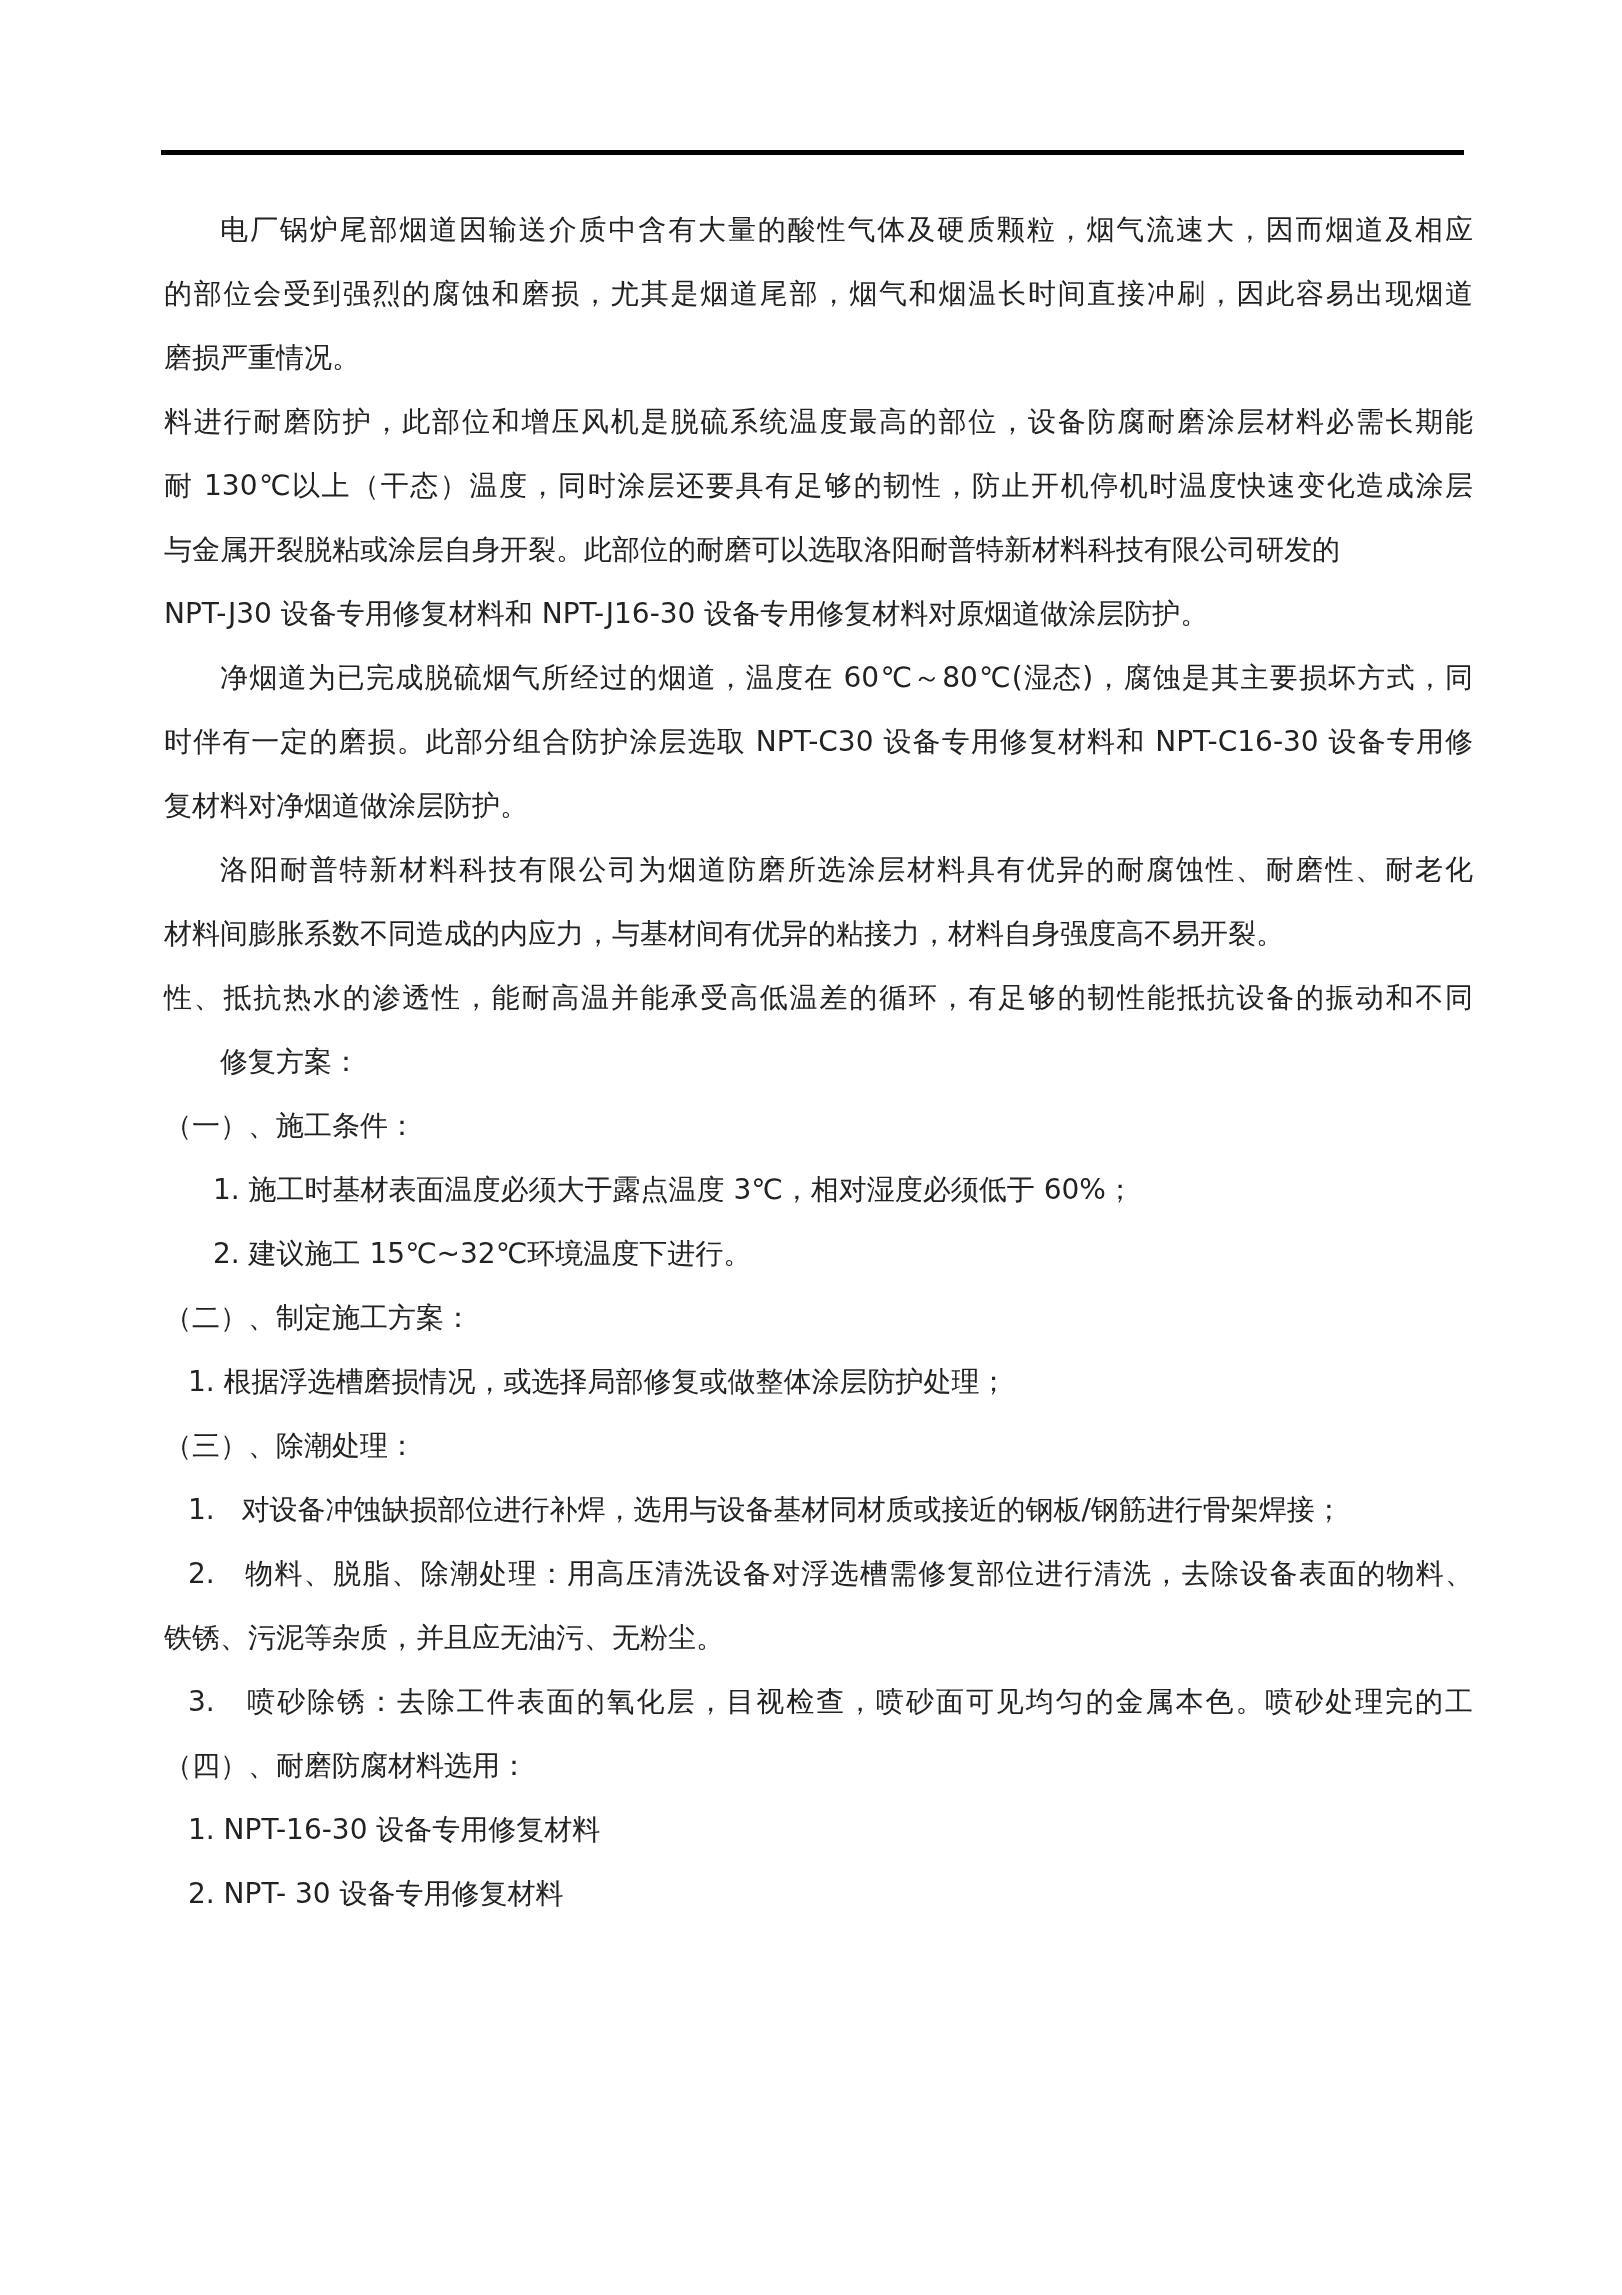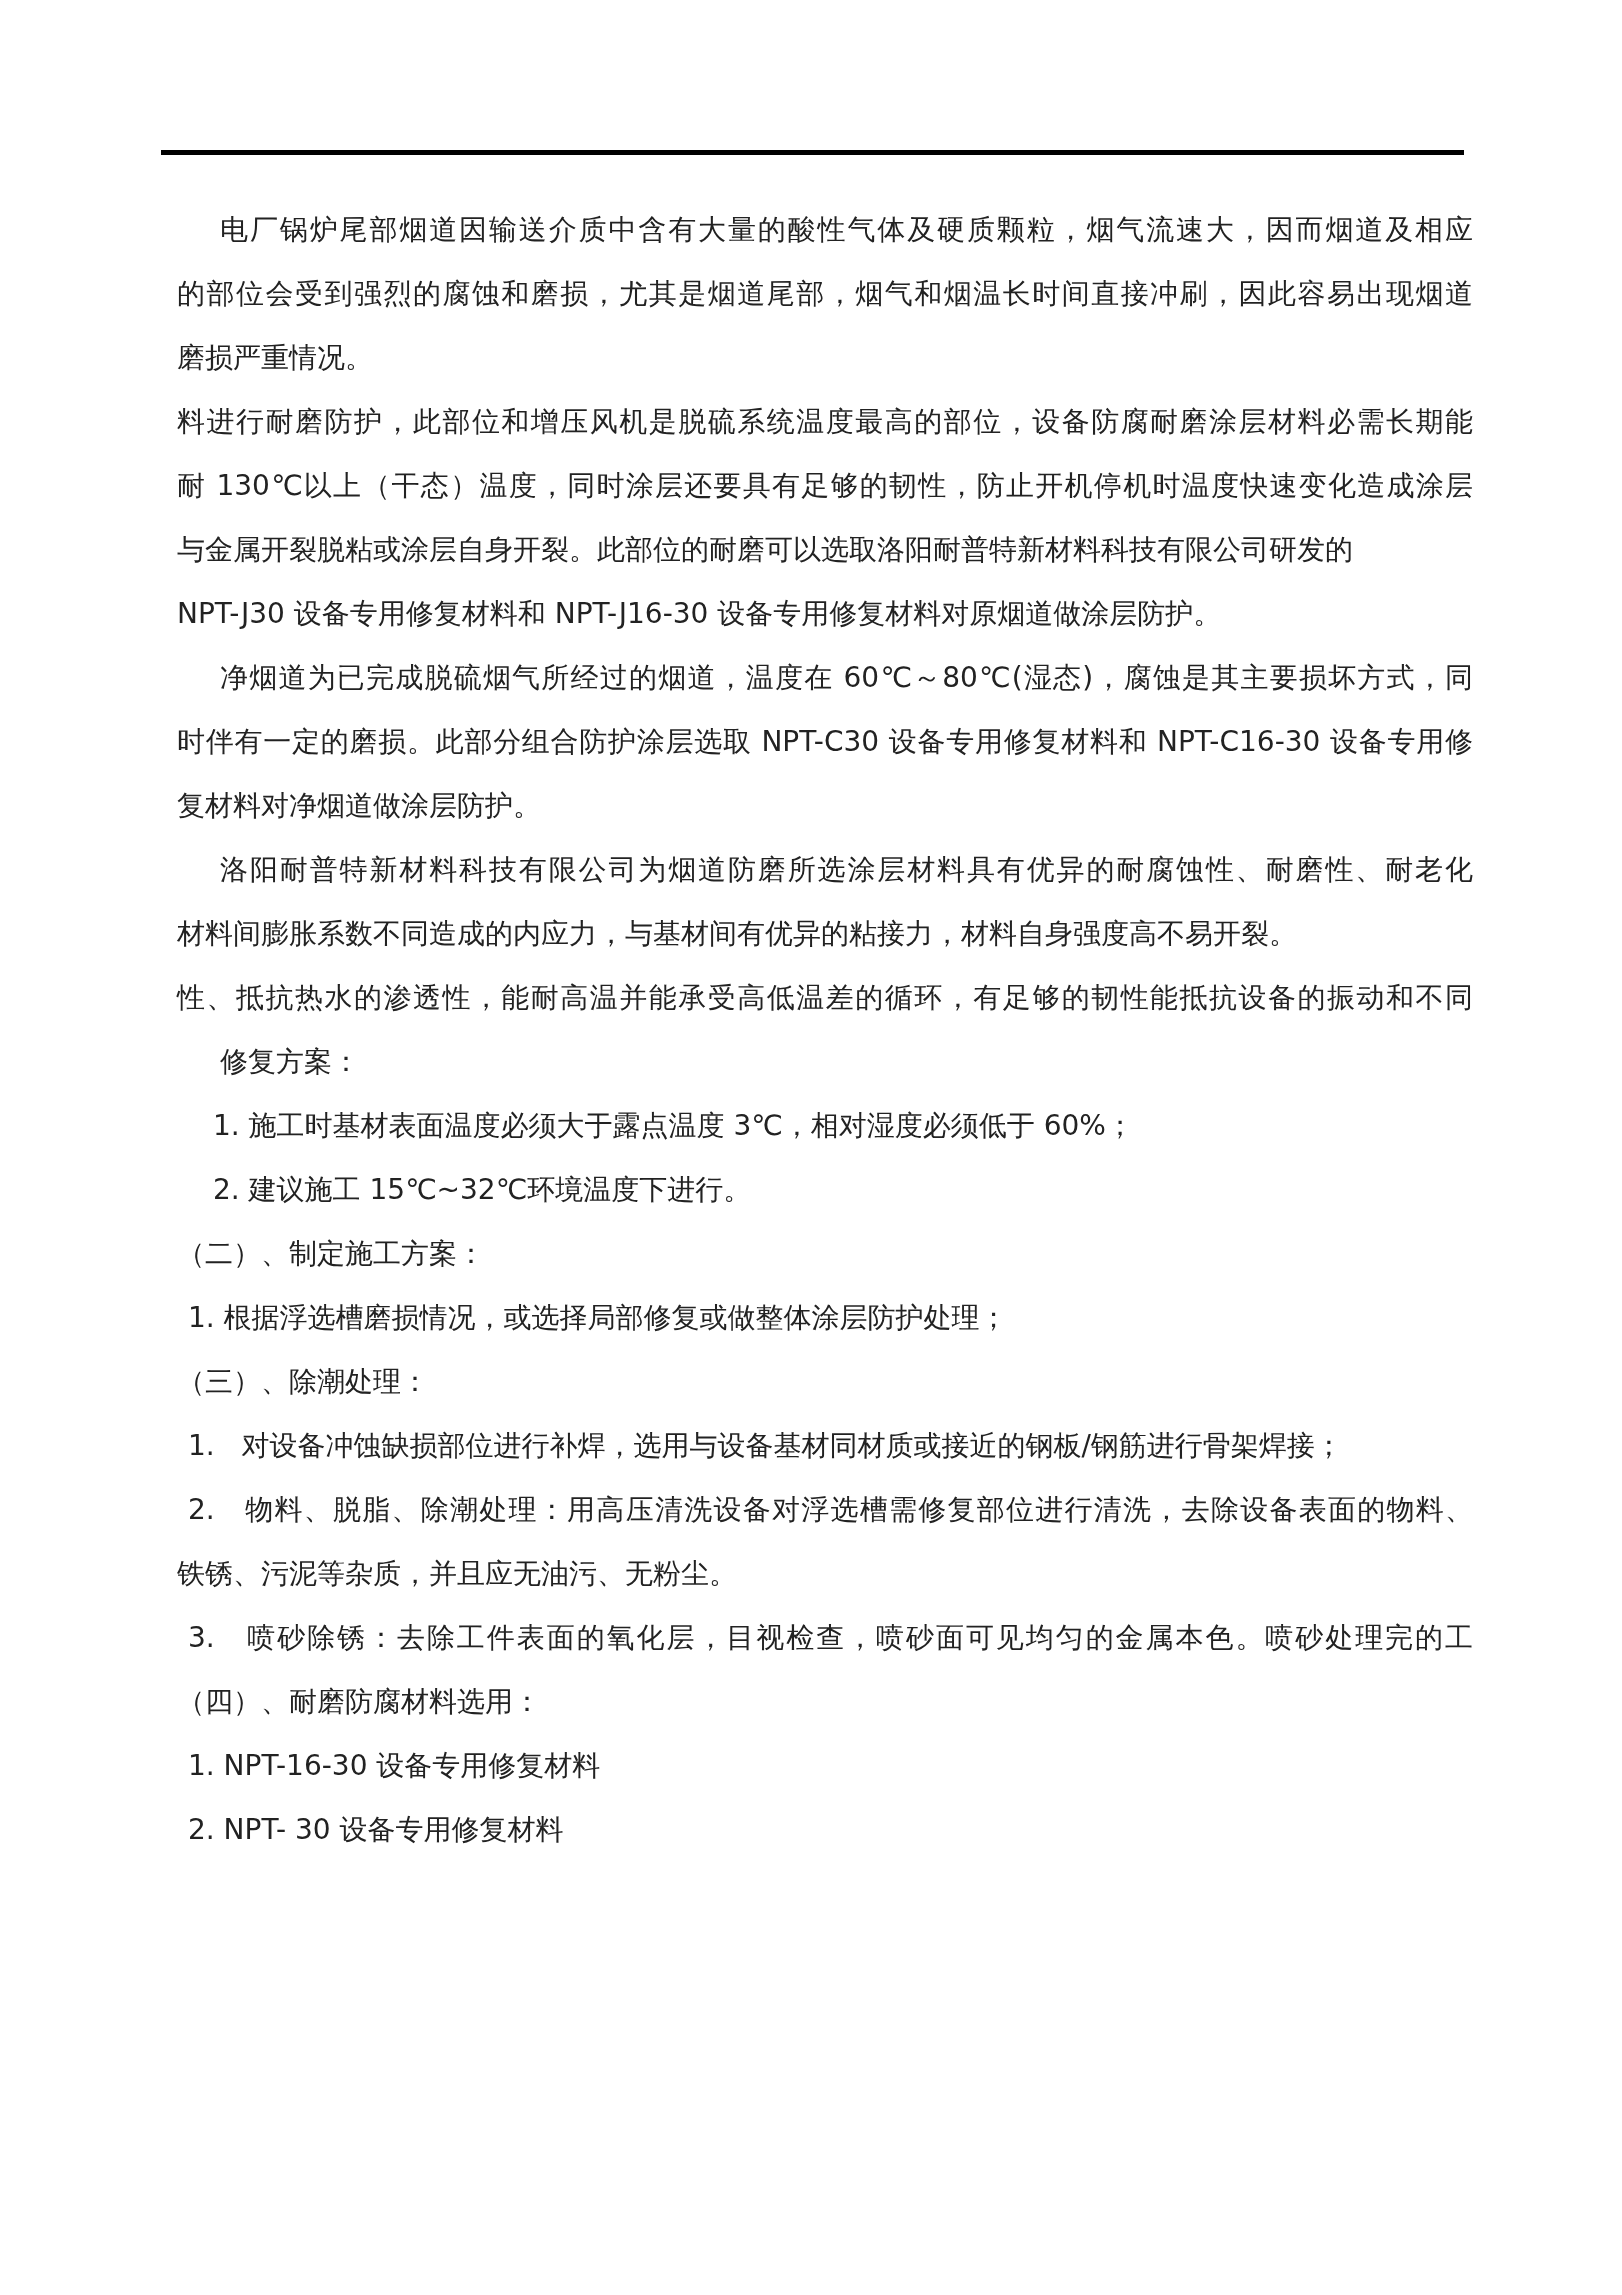--- a/index.html
+++ b/index.html
@@ -34,21 +34,21 @@
     font-weight: 400;
   }
   .line {
     white-space: nowrap;
   }
   .line.full {
     white-space: normal;
     text-align: justify;
     text-align-last: justify;
   }
-  .i0  { margin-left: 13px; }
+  .i0  { margin-left: 0; }
   .i1  { margin-left: 24px; }
   .i15 { margin-left: 49px; }
   .i2  { margin-left: 56px; }
 </style>
 </head>
 <body>
 
 <div class="page" style="background: rgb(255, 255, 255); color: rgb(34, 34, 34);">
   <div class="header-rule" style="background: rgb(0, 0, 0);"></div>
   <div class="doc-body" id="doc-body">
@@ -59,20 +59,21 @@
       <div class="line i0 full">耐 130℃以上（干态）温度，同时涂层还要具有足够的韧性，防止开机停机时温度快速变化造成涂层</div>
       <div class="line i0">与金属开裂脱粘或涂层自身开裂。此部位的耐磨可以选取洛阳耐普特新材料科技有限公司研发的</div>
       <div class="line i0">NPT-J30 设备专用修复材料和 NPT-J16-30 设备专用修复材料对原烟道做涂层防护。</div>
       <div class="line i2 full">净烟道为已完成脱硫烟气所经过的烟道，温度在 60℃～80℃(湿态)，腐蚀是其主要损坏方式，同</div>
       <div class="line i0 full">时伴有一定的磨损。此部分组合防护涂层选取 NPT-C30 设备专用修复材料和 NPT-C16-30 设备专用修</div>
       <div class="line i0">复材料对净烟道做涂层防护。</div>
       <div class="line i2 full">洛阳耐普特新材料科技有限公司为烟道防磨所选涂层材料具有优异的耐腐蚀性、耐磨性、耐老化</div>
       <div class="line i0">材料间膨胀系数不同造成的内应力，与基材间有优异的粘接力，材料自身强度高不易开裂。</div>
       <div class="line i0 full">性、抵抗热水的渗透性，能耐高温并能承受高低温差的循环，有足够的韧性能抵抗设备的振动和不同</div>
       <div class="line i2">修复方案：</div>
+      <div class="line i0">（一）、施工条件：</div>
       <div class="line i15">1. 施工时基材表面温度必须大于露点温度 3℃，相对湿度必须低于 60%；</div>
       <div class="line i15">2. 建议施工 15℃~32℃环境温度下进行。</div>
       <div class="line i0">（二）、制定施工方案：</div>
       <div class="line i1">1. 根据浮选槽磨损情况，或选择局部修复或做整体涂层防护处理；</div>
       <div class="line i0">（三）、除潮处理：</div>
       <div class="line i1">1.&nbsp;&nbsp; 对设备冲蚀缺损部位进行补焊，选用与设备基材同材质或接近的钢板/钢筋进行骨架焊接；</div>
       <div class="line i1 full">2.&nbsp;&nbsp; 物料、脱脂、除潮处理：用高压清洗设备对浮选槽需修复部位进行清洗，去除设备表面的物料、</div>
       <div class="line i0">铁锈、污泥等杂质，并且应无油污、无粉尘。</div>
       <div class="line i1 full">3.&nbsp;&nbsp; 喷砂除锈：去除工件表面的氧化层，目视检查，喷砂面可见均匀的金属本色。喷砂处理完的工</div>
       <div class="line i0">（四）、耐磨防腐材料选用：</div>

